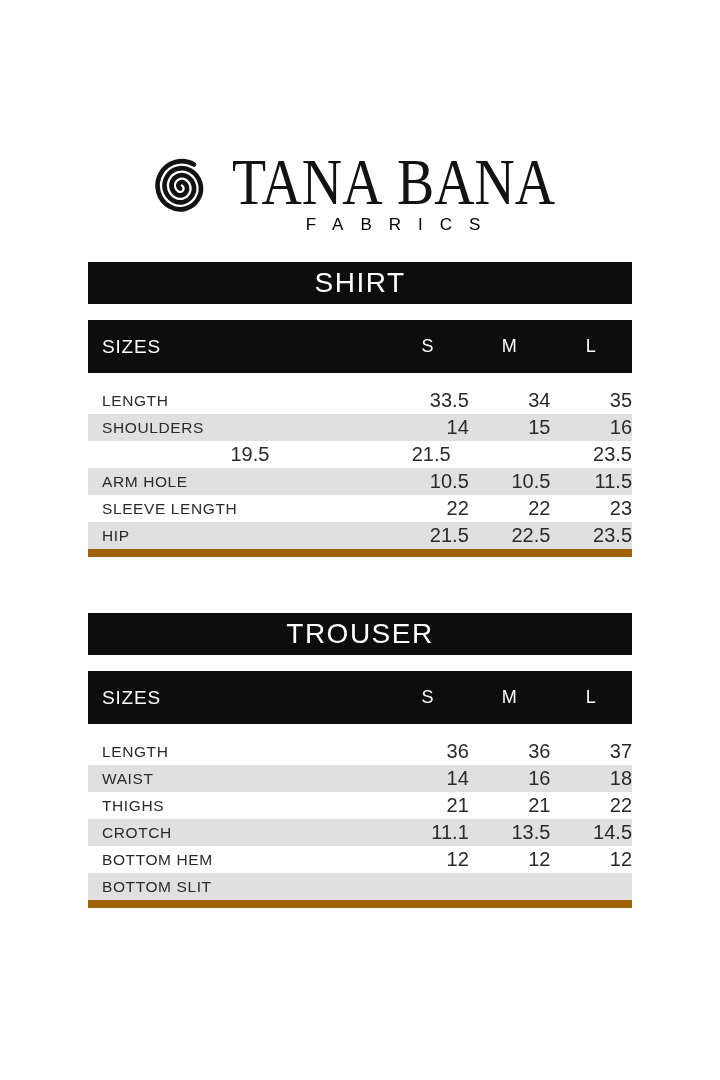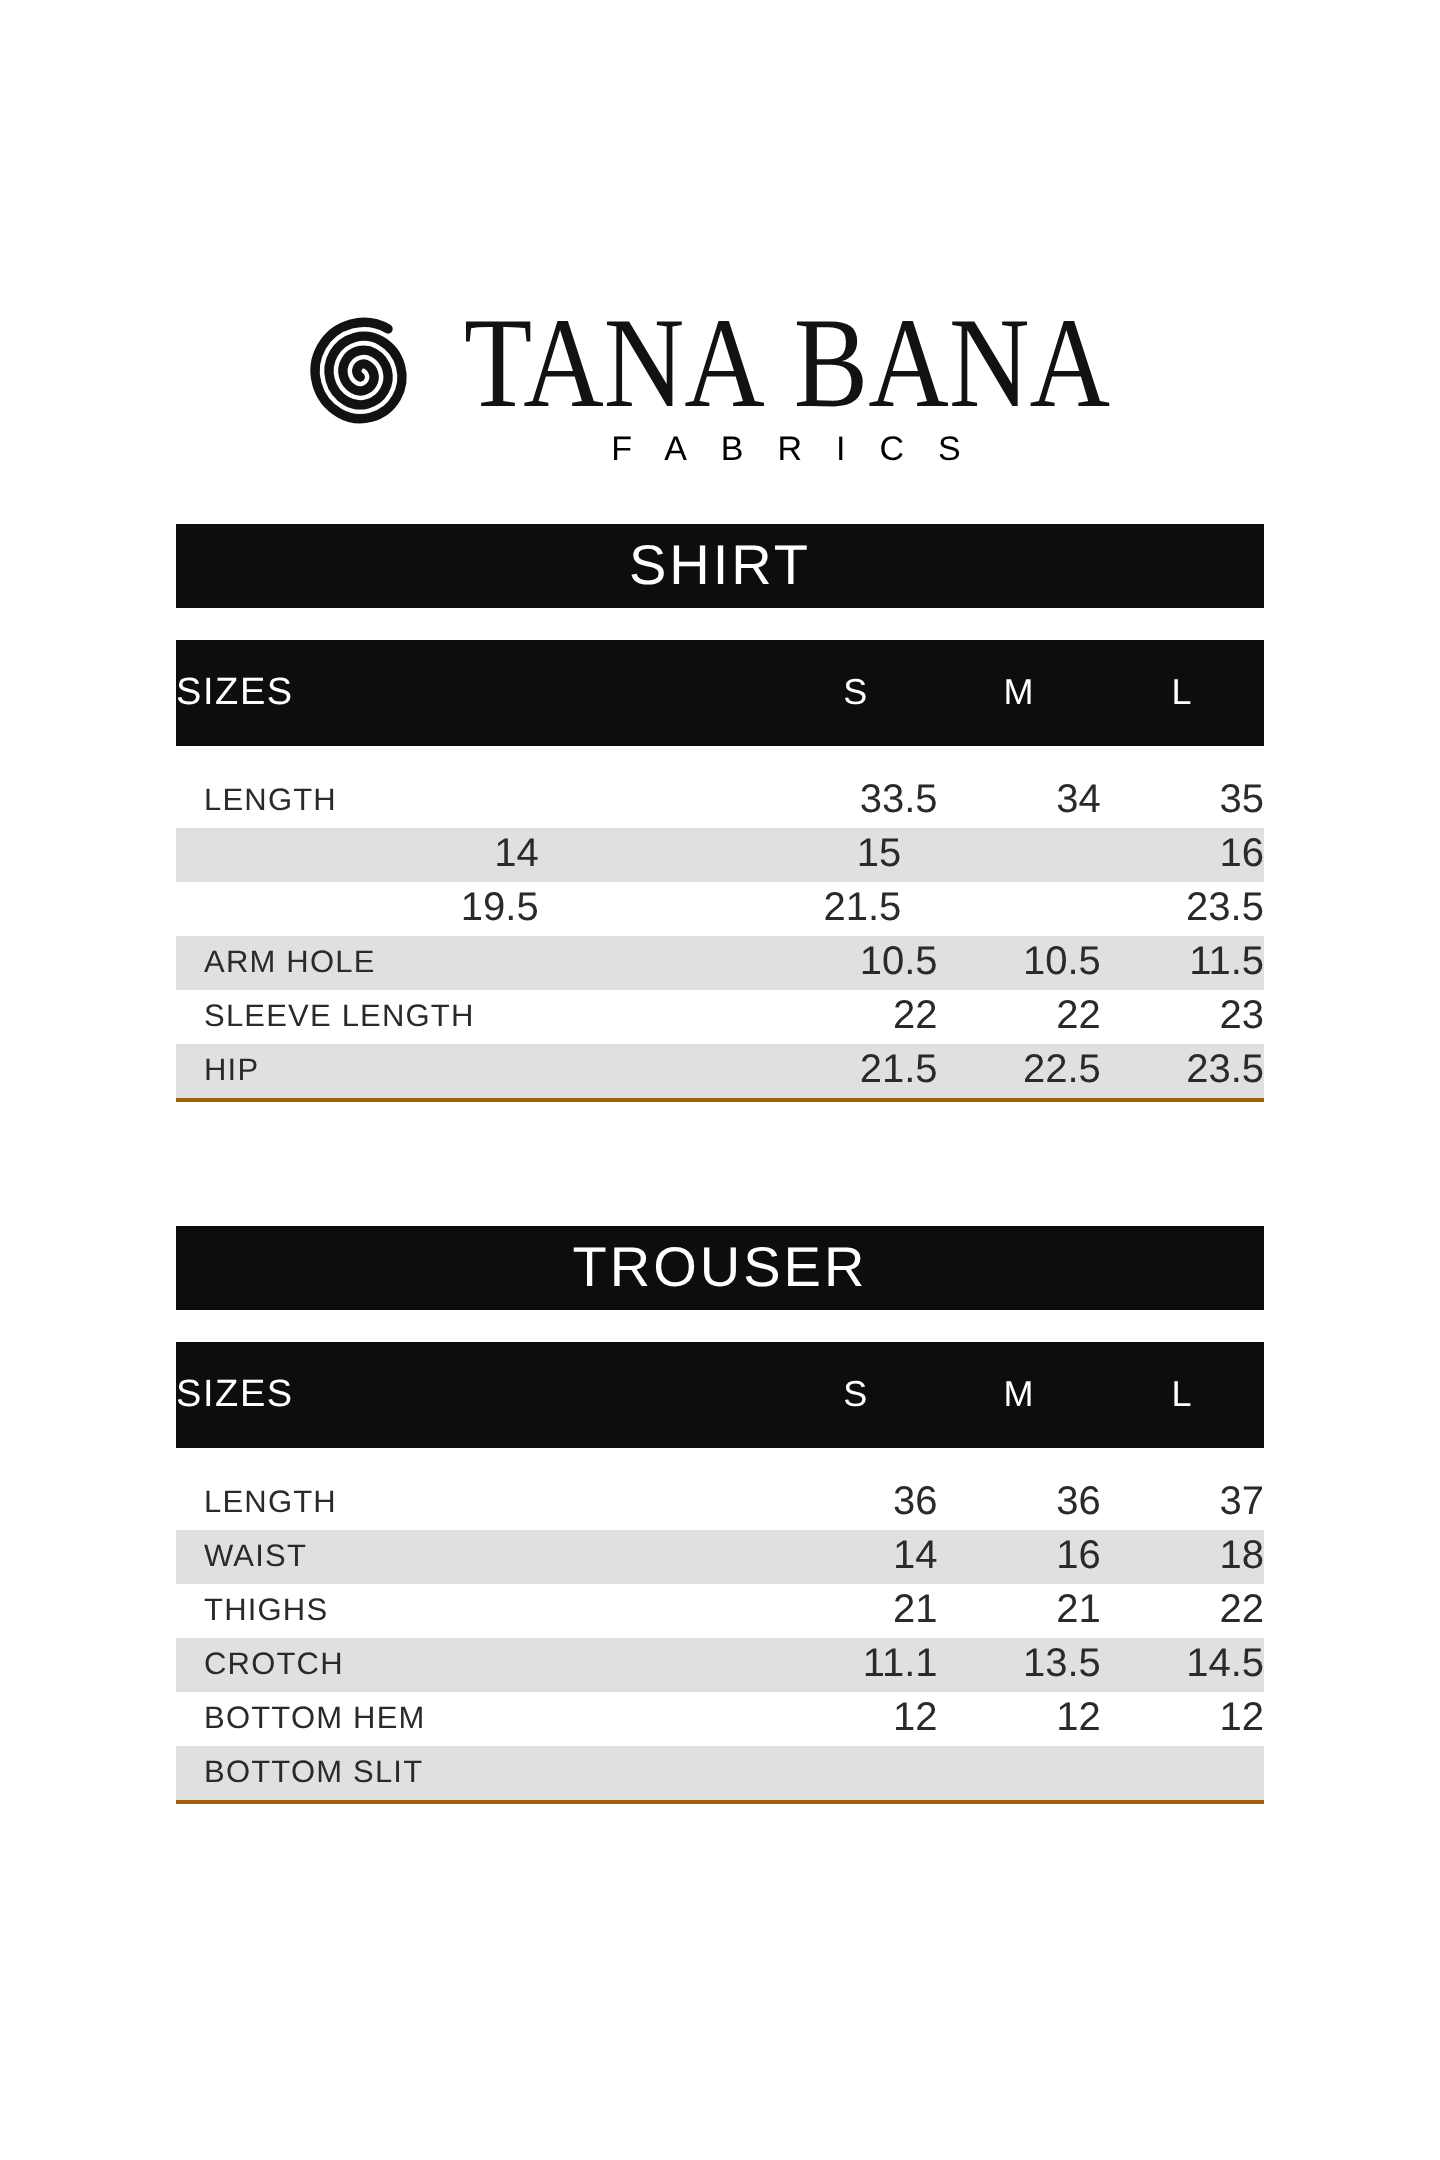--- a/index.html
+++ b/index.html
@@ -38,24 +38,24 @@
   .bar-title {
     height: 42px; background: #0d0d0d; color: #ffffff;
     display: flex; align-items: center; justify-content: center;
     font-size: 28px; letter-spacing: 1.5px; font-weight: 400;
   }
   .sizes-head {
     margin-top: 16px; height: 53px; background: #0d0d0d; color: #ffffff;
     display: flex; align-items: center;
     font-size: 19px; letter-spacing: 0.8px;
   }
-  .sizes-head .head-label { flex: 0 0 55%; padding-left: 0; box-sizing: border-box; }
+  .sizes-head .head-label { flex: 0 0 55%; padding-left: 14px; box-sizing: border-box; }
   .sizes-head .head-col { flex: 1; text-align: center; font-size: 18px; }
 
-  .rows { margin-top: 14px; border-bottom: 2px solid #a16207; }
+  .rows { margin-top: 14px; border-bottom: 8px solid #a16207; }
   .row { height: 27px; display: flex; align-items: center; color: #2a2a2a; }
   .row.alt { background: #e0e0e0; }
   .row-label {
     flex: 0 0 55%; padding-left: 14px; box-sizing: border-box;
     font-size: 15.5px; letter-spacing: 0.6px; white-space: nowrap;
   }
   .row-value { flex: 1; text-align: right; font-size: 20px; }
 </style>
 </head>
 <body>
@@ -81,20 +81,21 @@
       <span class="head-col">L</span>
     </div>
     <div class="rows">
         <div class="row">
           <span class="row-label">LENGTH</span>
           <span class="row-value">33.5</span>
           <span class="row-value">34</span>
           <span class="row-value">35</span>
         </div>
         <div class="row alt">
+          <span class="row-label">SHOULDERS</span>
           <span class="row-value">14</span>
           <span class="row-value">15</span>
           <span class="row-value">16</span>
         </div>
         <div class="row">
           <span class="row-value">19.5</span>
           <span class="row-value">21.5</span>
           <span class="row-value">23.5</span>
         </div>
         <div class="row alt">

